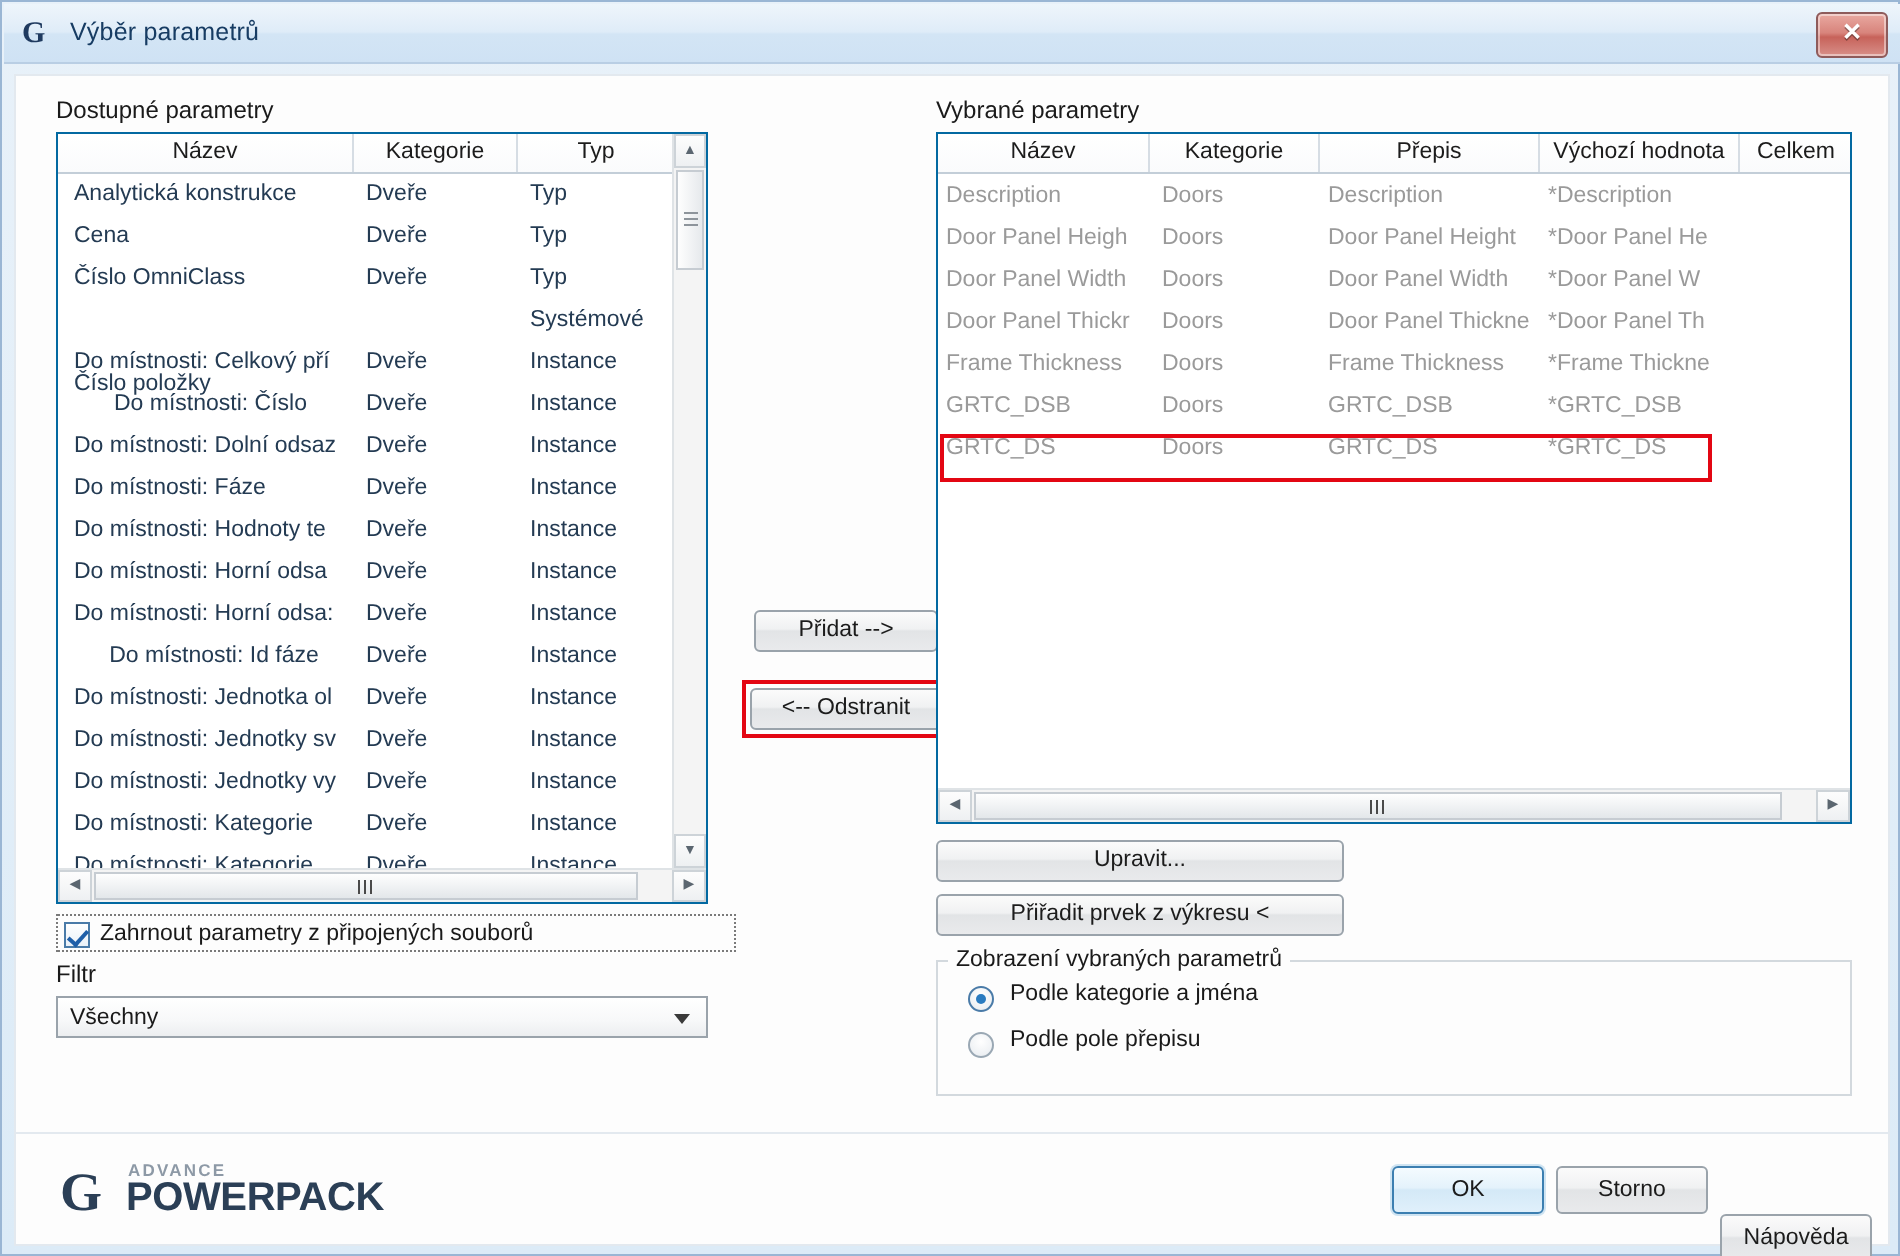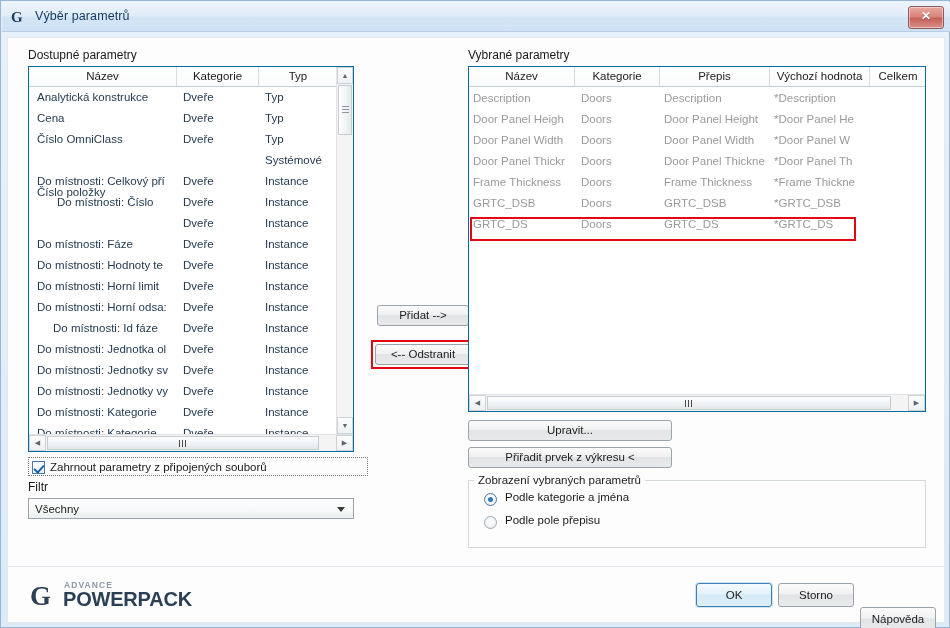--- a/index.html
+++ b/index.html
@@ -458,45 +458,46 @@
                 <div class="cell" style="left: 0px; width: 148px; padding-left: 8px;">Do místnosti: Celkový pří</div>
                 <div class="cell" style="left: 148px; width: 82px; padding-left: 6px;">Dveře</div>
                 <div class="cell" style="left: 230px; width: 78px; padding-left: 6px;">Instance</div>
               </div>
               <div class="row">
                 <div class="cell" style="left: 0px; width: 148px; padding-left: 8px; margin-left: 20px;">Do místnosti: Číslo</div>
                 <div class="cell" style="left: 148px; width: 82px; padding-left: 6px;">Dveře</div>
                 <div class="cell" style="left: 230px; width: 78px; padding-left: 6px;">Instance</div>
               </div>
               <div class="row">
+                <div class="cell" style="left: 0px; width: 148px; padding-left: 8px;">Do místnosti: Dolní odsaz</div>
                 <div class="cell" style="left: 148px; width: 82px; padding-left: 6px;">Dveře</div>
                 <div class="cell" style="left: 230px; width: 78px; padding-left: 6px;">Instance</div>
               </div>
               <div class="row">
                 <div class="cell" style="left: 0px; width: 148px; padding-left: 8px;">Do místnosti: Fáze</div>
                 <div class="cell" style="left: 148px; width: 82px; padding-left: 6px;">Dveře</div>
                 <div class="cell" style="left: 230px; width: 78px; padding-left: 6px;">Instance</div>
               </div>
               <div class="row">
                 <div class="cell" style="left: 0px; width: 148px; padding-left: 8px;">Do místnosti: Hodnoty te</div>
                 <div class="cell" style="left: 148px; width: 82px; padding-left: 6px;">Dveře</div>
                 <div class="cell" style="left: 230px; width: 78px; padding-left: 6px;">Instance</div>
               </div>
               <div class="row">
-                <div class="cell" style="left: 0px; width: 148px; padding-left: 8px;">Do místnosti: Horní limit</div>
+                <div class="cell" style="left: 0px; width: 148px; padding-left: 8px;">Do místnosti: Horní odsa</div>
                 <div class="cell" style="left: 148px; width: 82px; padding-left: 6px;">Dveře</div>
                 <div class="cell" style="left: 230px; width: 78px; padding-left: 6px;">Instance</div>
               </div>
               <div class="row">
                 <div class="cell" style="left: 0px; width: 148px; padding-left: 8px;">Do místnosti: Horní odsa:</div>
                 <div class="cell" style="left: 148px; width: 82px; padding-left: 6px;">Dveře</div>
                 <div class="cell" style="left: 230px; width: 78px; padding-left: 6px;">Instance</div>
               </div>
               <div class="row">
-                <div class="cell" style="left: 16px; width: 148px; padding-left: 8px;">Do místnosti: Id fáze</div>
+                <div class="cell" style="left: 0px; width: 148px; padding-left: 8px; text-align: center;">Do místnosti: Id fáze</div>
                 <div class="cell" style="left: 148px; width: 82px; padding-left: 6px;">Dveře</div>
                 <div class="cell" style="left: 230px; width: 78px; padding-left: 6px;">Instance</div>
               </div>
               <div class="row">
                 <div class="cell" style="left: 0px; width: 148px; padding-left: 8px;">Do místnosti: Jednotka ol</div>
                 <div class="cell" style="left: 148px; width: 82px; padding-left: 6px;">Dveře</div>
                 <div class="cell" style="left: 230px; width: 78px; padding-left: 6px;">Instance</div>
               </div>
               <div class="row">
                 <div class="cell" style="left: 0px; width: 148px; padding-left: 8px;">Do místnosti: Jednotky sv</div>

